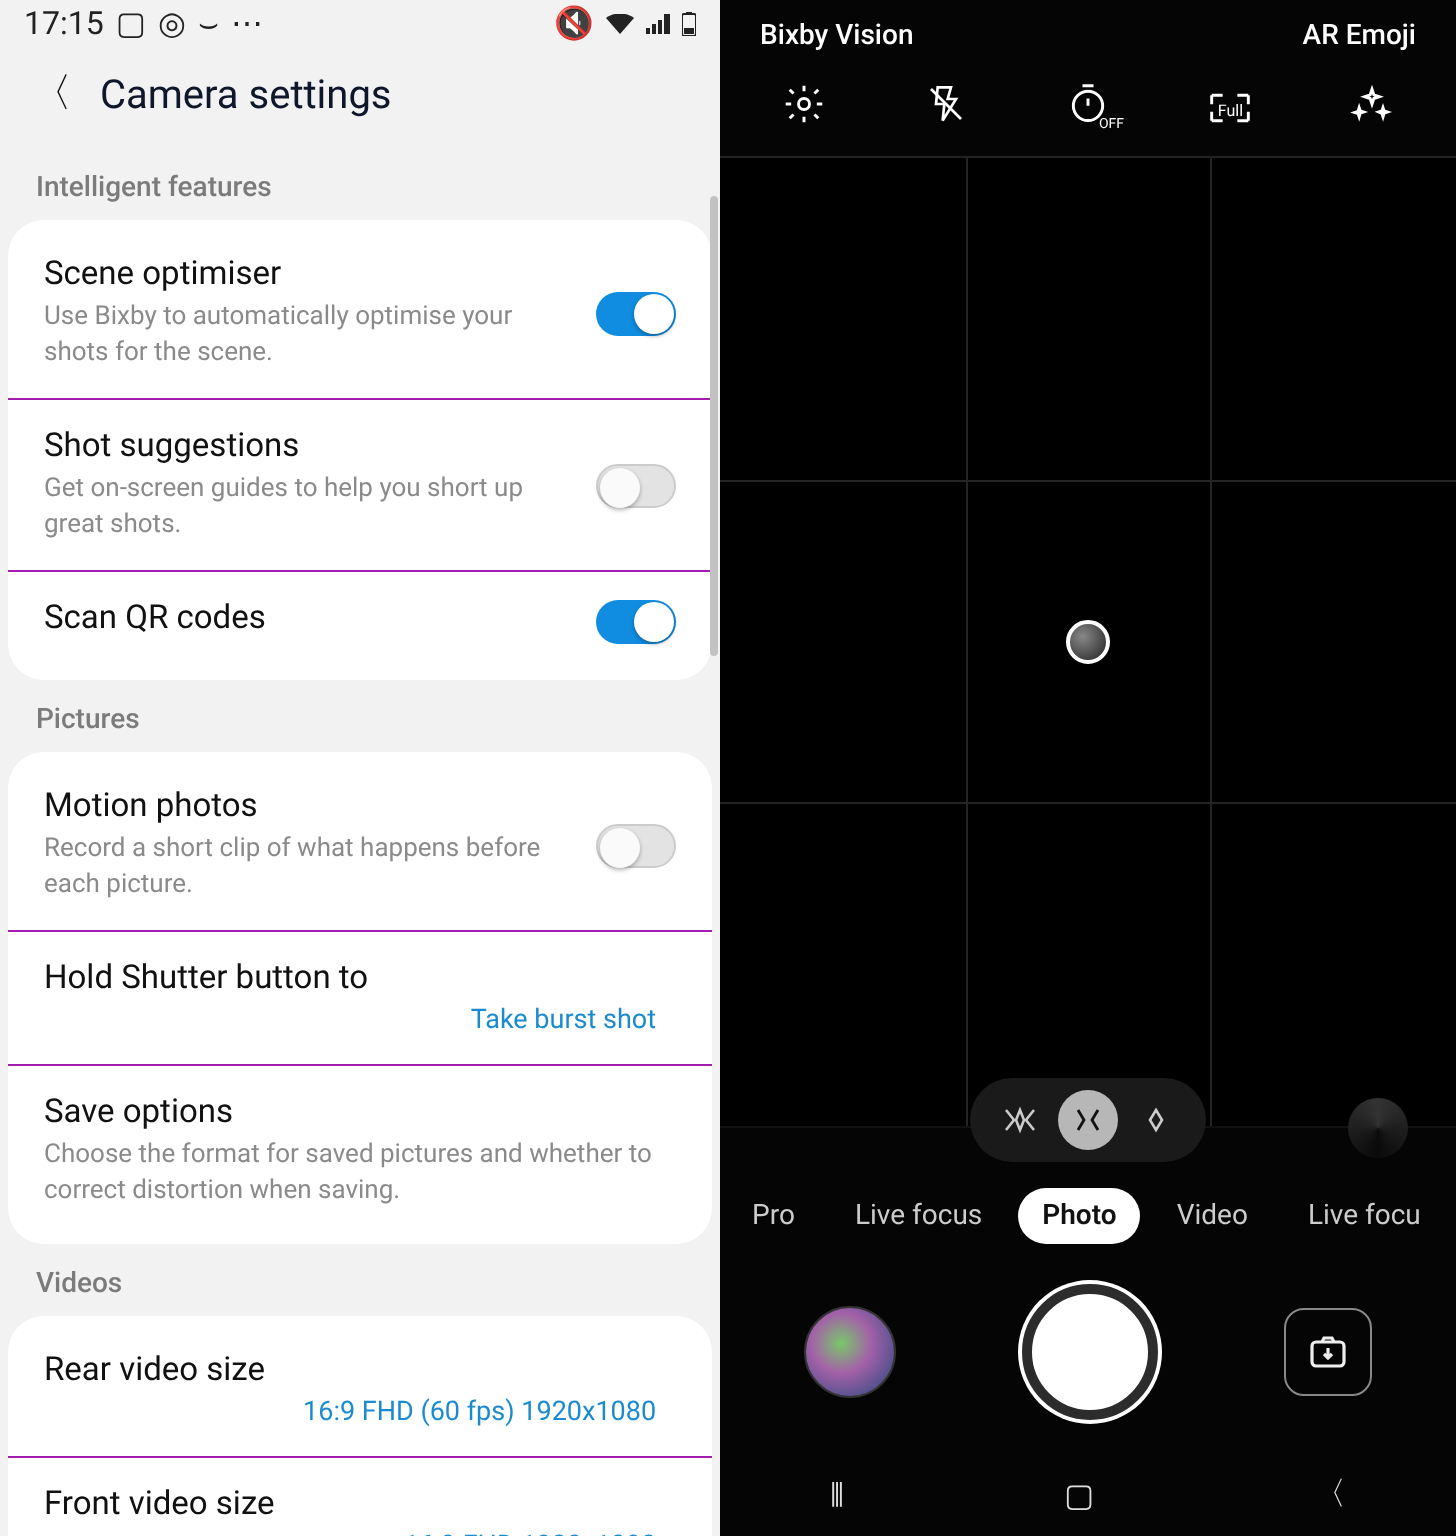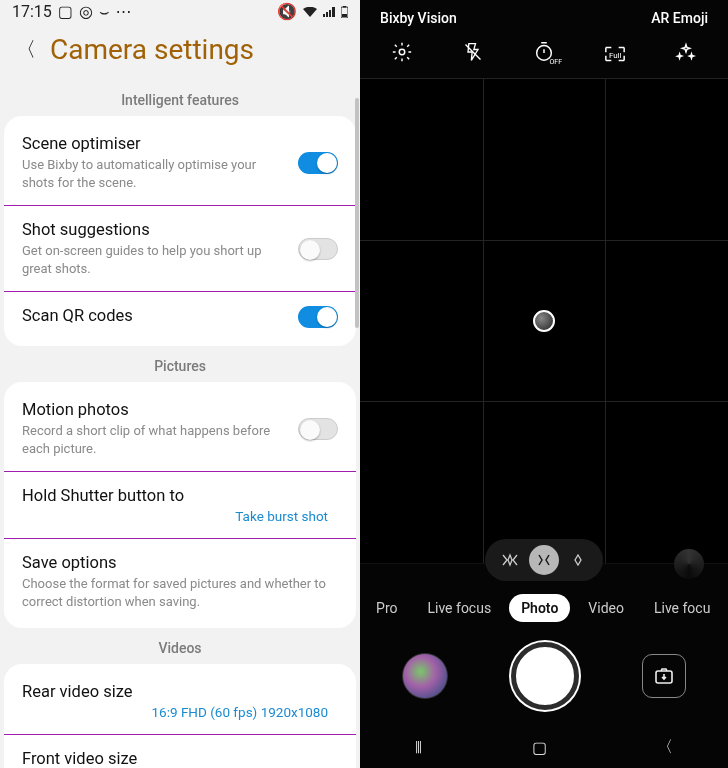--- a/index.html
+++ b/index.html
@@ -18,23 +18,23 @@
   
   .statusbar-l {
     height: 22px; display: flex; align-items: center; justify-content: space-between;
     padding: 2px 12px 0 12px; font-size: 16px; color: #222; background: #f2f2f2;
   }
   .statusbar-l .lgrp,.statusbar-l .rgrp{display:flex;gap:6px;align-items:center}
   .header-l {
     display: flex; align-items: center; gap: 14px; padding: 12px 16px 14px 16px; background: #f2f2f2;
   }
   .back-arrow { font-size: 20px; font-weight: 300; color:#111;}
-  .header-title { font-size: 28px; color: #a16207; }
+  .header-title { font-size: 20px; color: #0f172a; }
   .section-title {
-    font-size: 14px; color: #7b7b7b; padding: 12px 18px 8px 18px; font-weight: 500; text-align: center;
+    font-size: 14px; color: #7b7b7b; padding: 12px 18px 8px 18px; font-weight: 500;
   }
   .card {
     background: #fff; margin: 0 4px; border-radius: 18px; padding: 4px 0;
   }
   .row {
     display: flex; align-items: center; padding: 14px 18px;
     border-top: 1px solid #a21caf;
   }
   .row:first-child { border-top: none; }
   .row-text { flex: 1; min-width: 0; padding-right:10px;}

